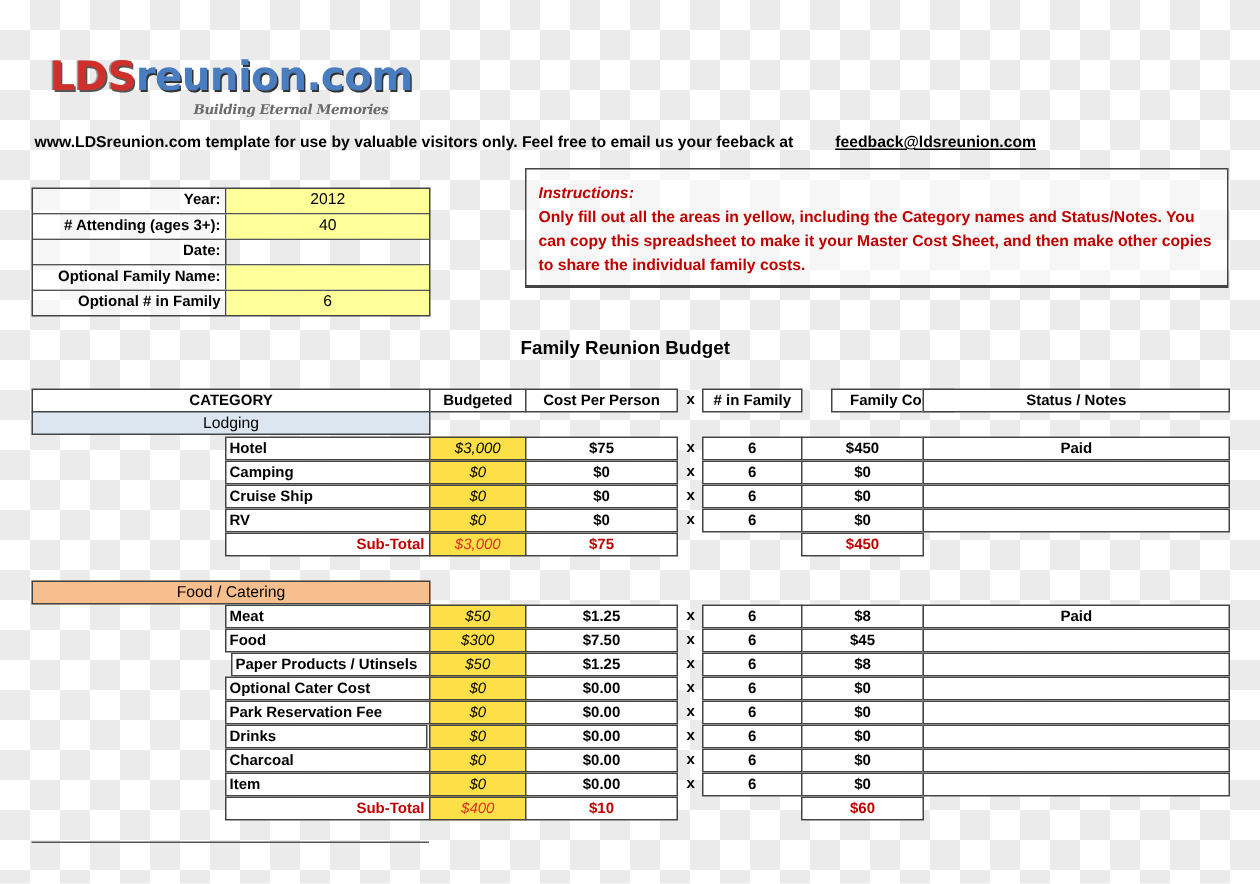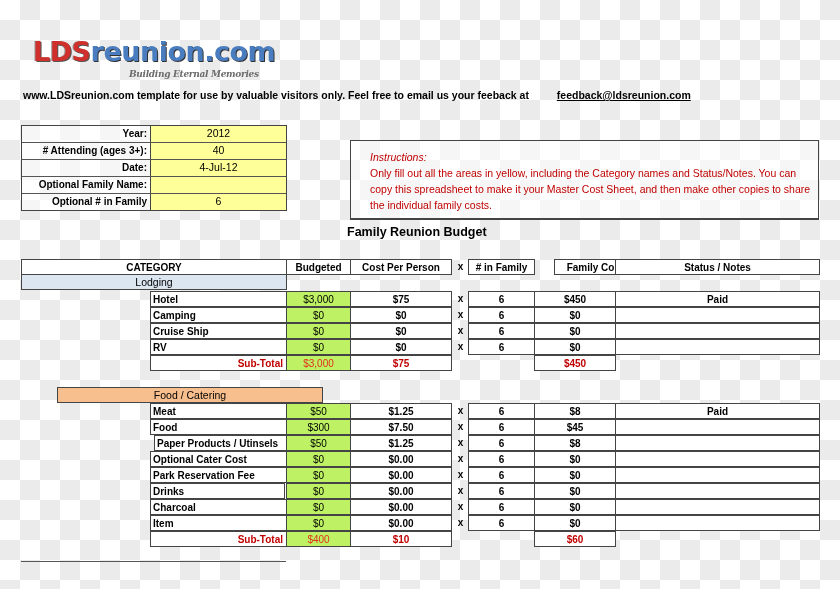--- a/index.html
+++ b/index.html
@@ -26,36 +26,36 @@
   .notice { left: 23px; top: 89px; font-weight: bold; font-size: 10.5px; white-space: nowrap; }
   .notice a { color: #000; text-decoration: underline; margin-left: 25px; }
 
   
   .info { left: 21px; top: 125px; width: 266px; border: 1px solid #444; background: transparent; }
   .info-row { display: flex; height: 16px; border-bottom: 1px solid #555; }
   .info-row:last-child { border-bottom: none; }
   .info-label { width: 129px; text-align: right; font-weight: bold; padding-right: 3px; box-sizing: border-box; border-right: 1px solid #444; line-height: 15px; font-size: 10px; white-space: nowrap; overflow: hidden; background: rgba(255,255,255,0.55); }
   .info-value { flex: 1; background: #ffff99; text-align: center; line-height: 15px; font-size: 10.5px; }
 
-  .instructions { left: 350px; top: 140px; width: 469px; height: 80px; border: 1px solid #444; border-bottom-width: 2px; border-right-width: 1px; padding: 8px 2px 0 19px; color: #c00000; font-weight: normal; font-size: 10.5px; line-height: 16px; background: rgba(255,255,255,0.55); }
+  .instructions { left: 350px; top: 112px; width: 469px; height: 80px; border: 1px solid #444; border-bottom-width: 2px; border-right-width: 1px; padding: 8px 2px 0 8px; color: #c00000; font-weight: bold; font-size: 10.5px; line-height: 16px; background: rgba(255,255,255,0.55); }
   .instructions .ins-title { font-style: italic; }
 
   .title { left: 347px; top: 225px; width: 150px; font-weight: bold; font-size: 12.5px; white-space: nowrap; }
 
   
   .cell { position: absolute; box-sizing: border-box; height: 16px; line-height: 15px; font-size: 10px; white-space: nowrap; overflow: hidden; }
   .bd { border: 1px solid #444; }
   .center { text-align: center; }
   .bold { font-weight: bold; }
-  .yellow { background: #bef264; }
+  .yellow { background: #fde047; font-style: italic; }
   .white { background: #ffffff; }
   .red { color: #c00000; }
   .orange { color: #e0301c; }
   .lodging { background: #dce6f1; }
-  .foodcat { background: #f8bf8e; margin-left: 36px; }
+  .foodcat { background: #f8bf8e; }
   .item { padding-left: 2px; font-weight: bold; }
   .xmark { font-weight: bold; text-align: center; }
   .hline { left: 21px; top: 561px; width: 265px; height: 1px; background: #555; }
 </style>
 </head>
 <body>
 
 <div class="abs logo">
   <div class="logo-main"><span class="logo-lds">LDS</span><span class="logo-rest">reunion.com</span></div>
   <div class="logo-tag">Building Eternal Memories</div>
@@ -67,21 +67,20 @@
   <div class="info-row">
     <div class="info-label">Year:</div>
     <div class="info-value">2012</div>
   </div>
   <div class="info-row">
     <div class="info-label"># Attending (ages 3+):</div>
     <div class="info-value">40</div>
   </div>
   <div class="info-row">
     <div class="info-label">Date:</div>
-    <div class="info-value">4-Jul-12</div>
   </div>
   <div class="info-row">
     <div class="info-label">Optional Family Name:</div>
     <div class="info-value"></div>
   </div>
   <div class="info-row">
     <div class="info-label">Optional # in Family</div>
     <div class="info-value">6</div>
   </div>
 </div>

